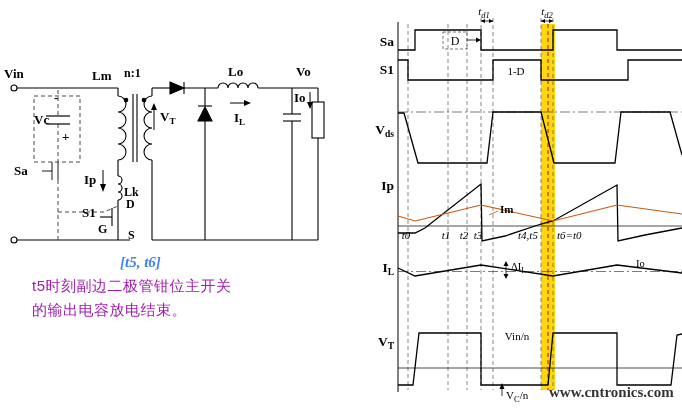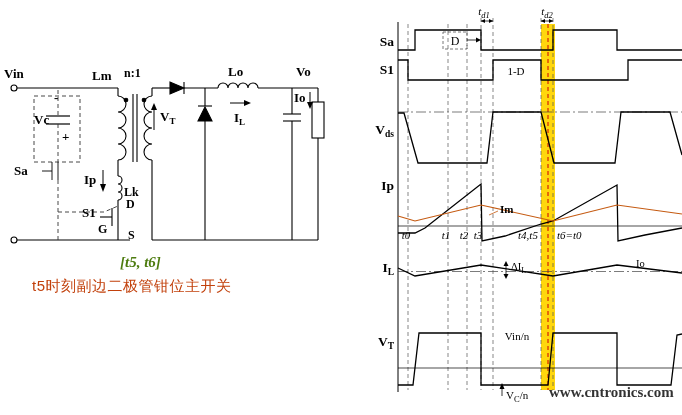--- a/index.html
+++ b/index.html
@@ -1,21 +1,21 @@
 <!DOCTYPE html>
 <html><head>
 <meta charset="utf-8">
 <style>
   html,body{margin:0;padding:0;background:#fff;}
   .stage{position:relative;width:682px;height:415px;background:#ffffff;overflow:hidden;
          font-family:"DejaVu Sans",sans-serif;}
   .stage svg{position:absolute;left:0;top:0;}
   svg text{font-family:"Liberation Serif",serif;fill:#000;stroke:none;}
-  .cap-interval{position:absolute;left:120px;top:254px;font:italic 700 15px "Liberation Serif",serif;color:#4d7c0f;}
-  .cap-line{position:absolute;left:32px;font-size:15px;color:#c2410c;letter-spacing:0.5px;
+  .cap-interval{position:absolute;left:120px;top:254px;font:italic 700 15px "Liberation Serif",serif;color:#3b82f6;}
+  .cap-line{position:absolute;left:32px;font-size:15px;color:#a21caf;letter-spacing:0.5px;
             font-family:"Liberation Sans",sans-serif;}
   .cap-l1{top:277px;} .cap-l2{top:301px;} .cap-l3{top:326px;}
 </style>
 </head>
 <body>
 
 <div class="stage">
 
 <svg width="682" height="415" viewBox="0 0 682 415">
 
@@ -208,14 +208,15 @@
       <text x="528" y="239" text-anchor="middle">t4,t5</text>
       <text x="557" y="239">t6=t0</text>
     </g>
   </g>
 
   <text x="549" y="397" font-size="15" font-weight="700" opacity="0.8" font-family="DejaVu Sans, sans-serif" fill="#4BA83D">www.cntronics.com</text>
 </svg>
 
 <div class="cap-interval">[t5, t6]</div>
 <div class="cap-line cap-l1">t5时刻副边二极管钳位主开关</div>
+<div class="cap-line cap-l2">的输出电容放电结束。</div>
 
 </div>
 
 </body></html>

